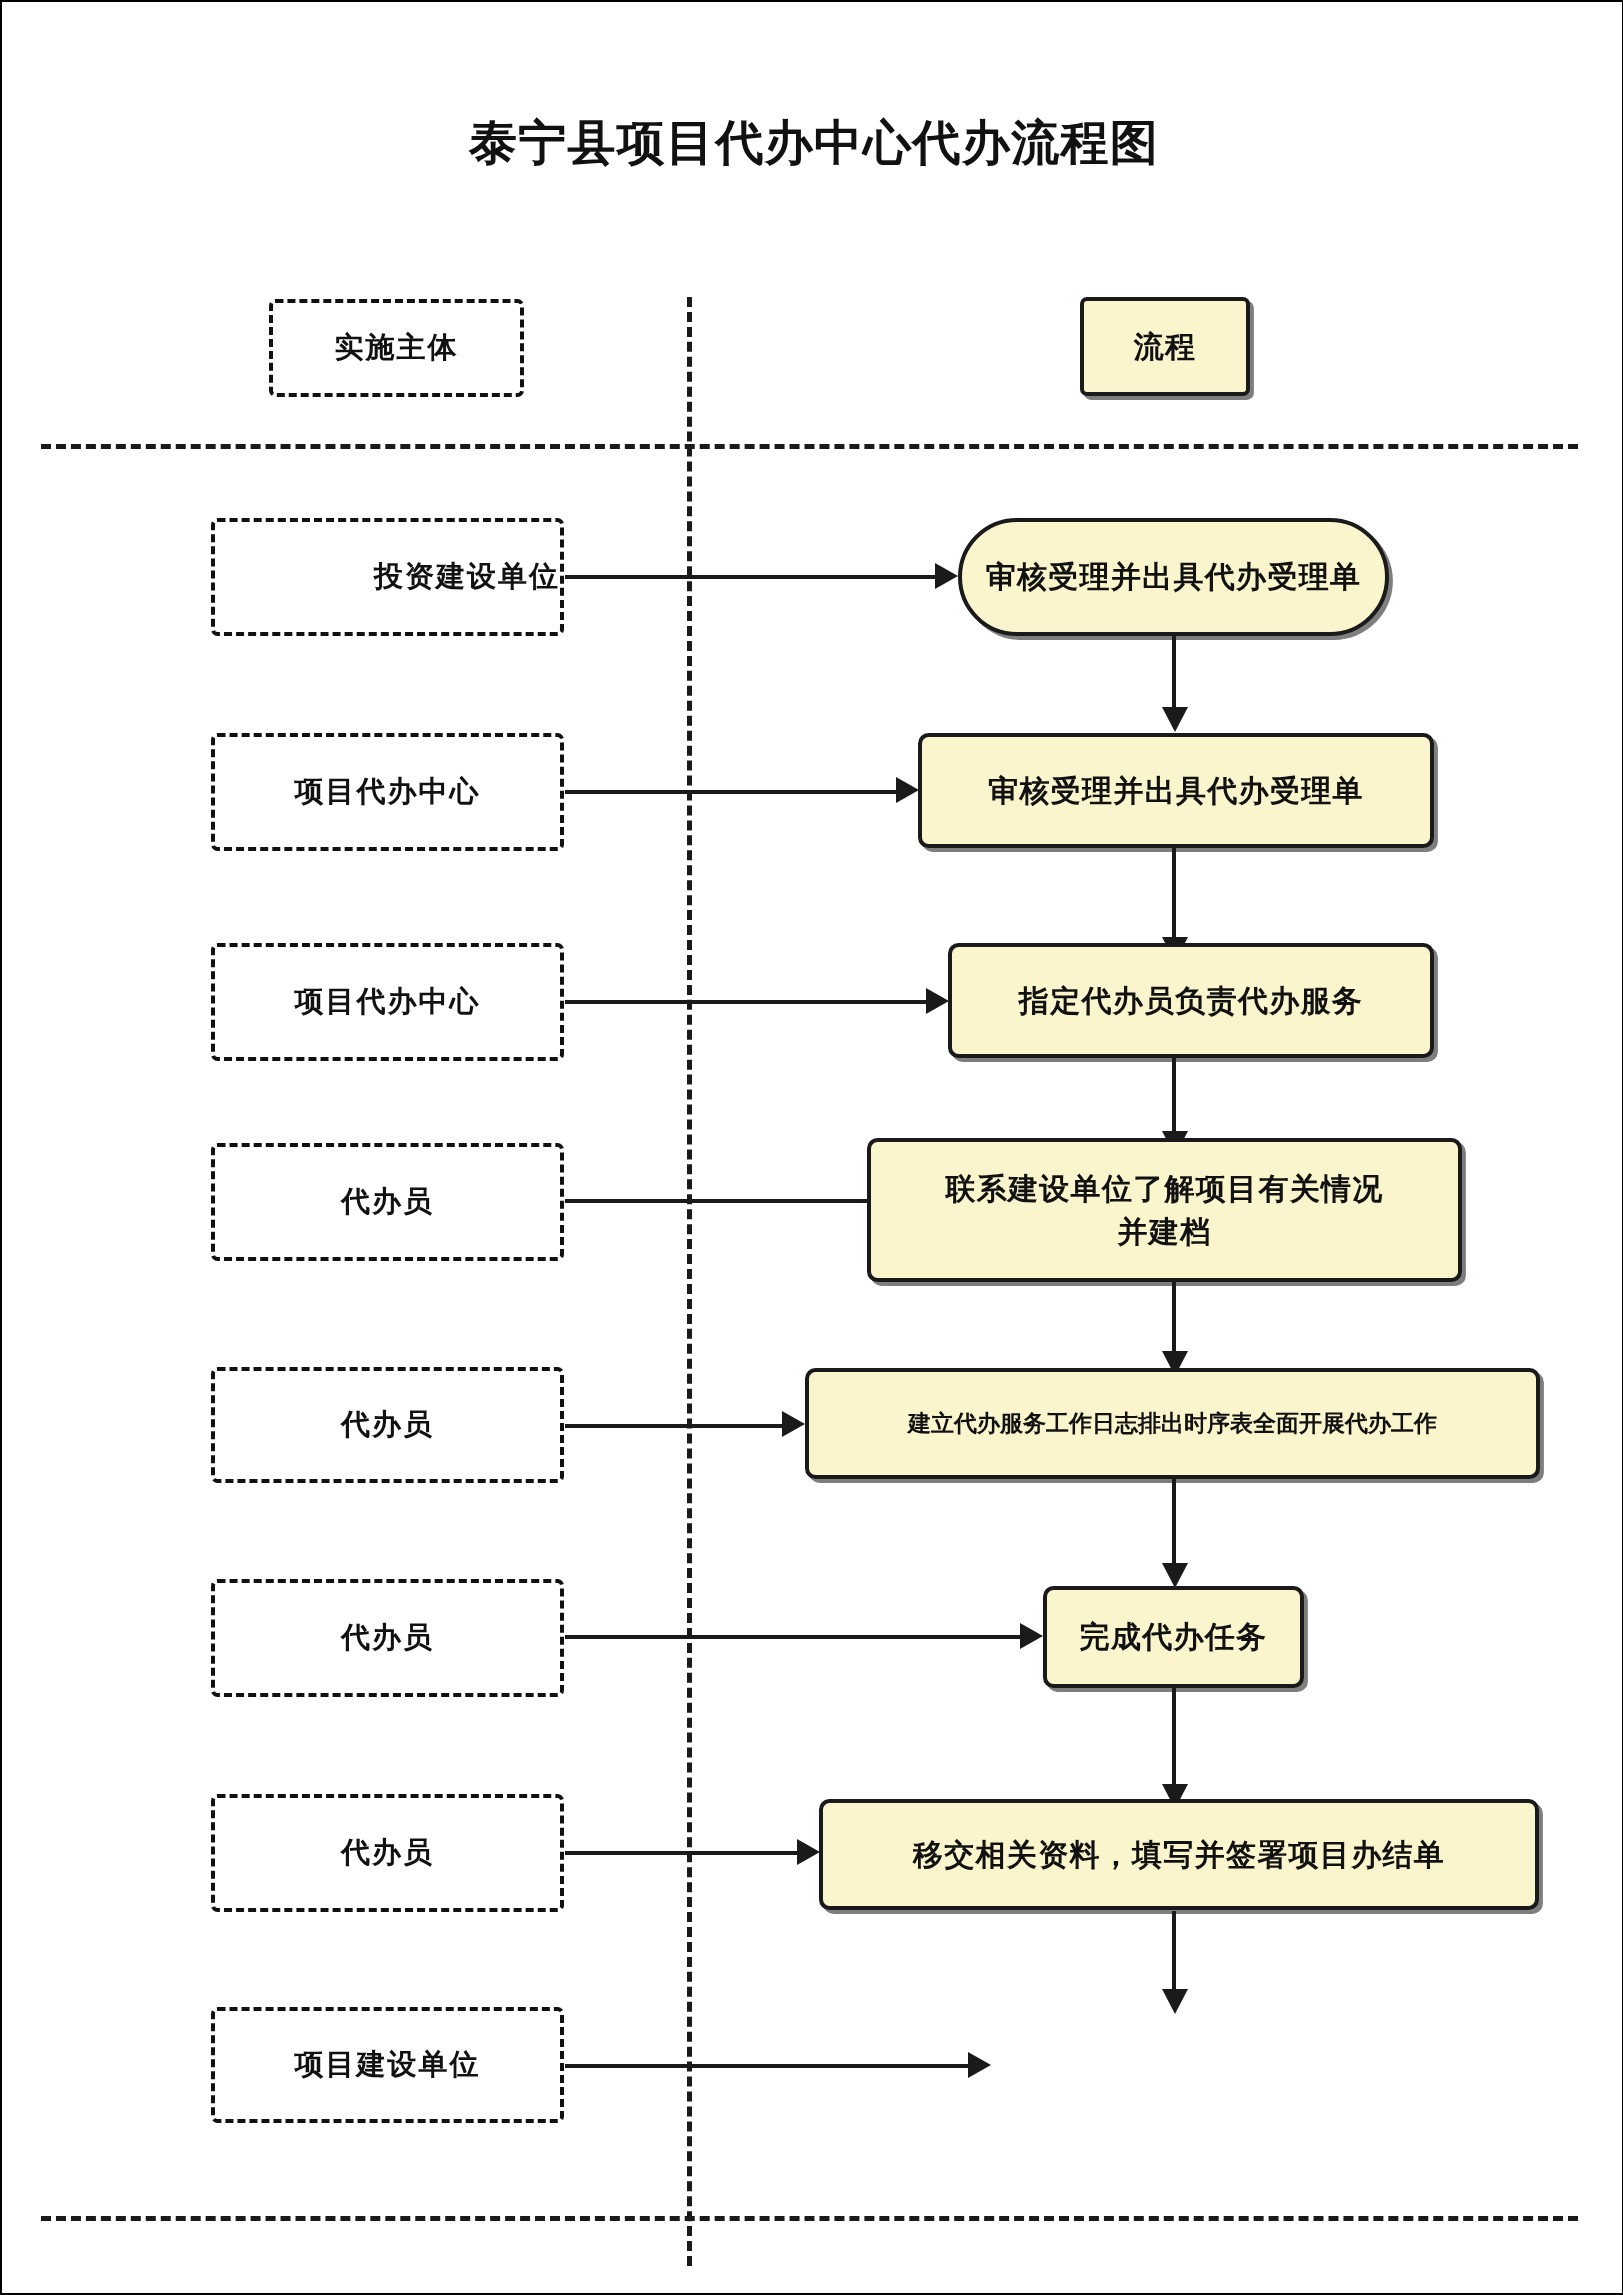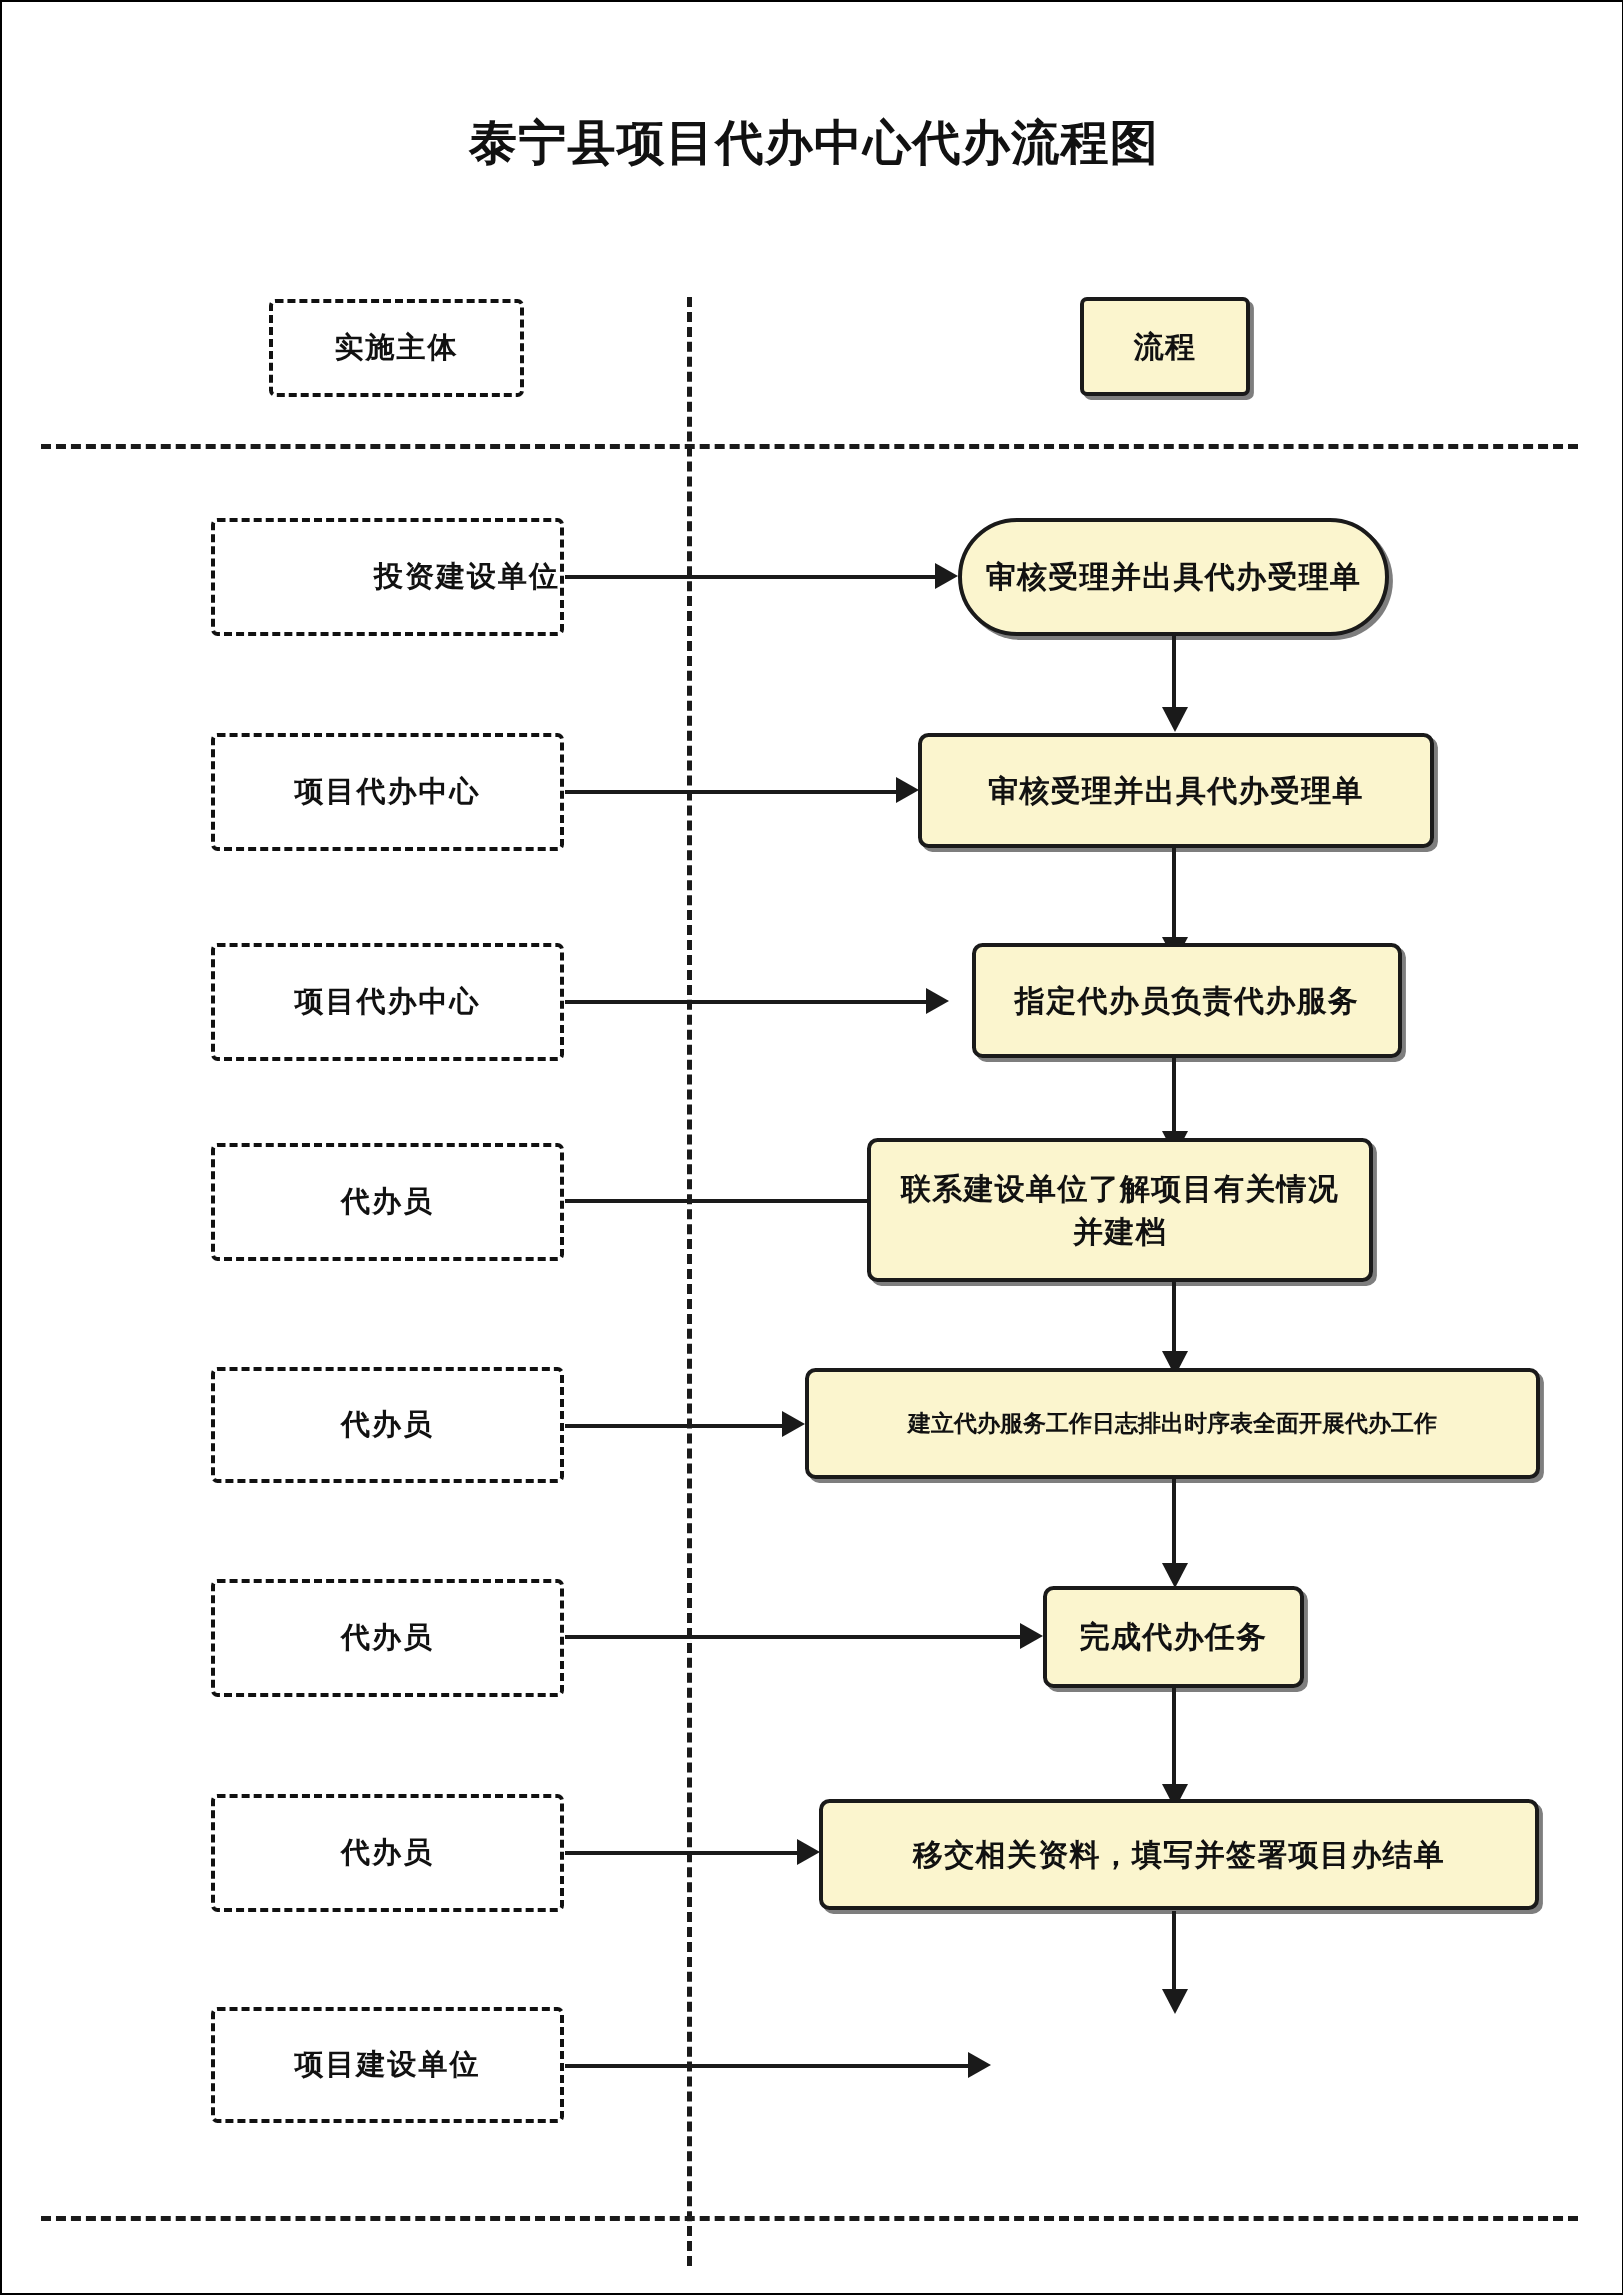--- a/index.html
+++ b/index.html
@@ -161,33 +161,33 @@
   </div>
 
   <div class="vline" style="left:1170px; top:846px; height:98px;"></div>
   <div class="varrow" style="left:1160px; top:935px;"></div>
 
   <div class="actor" style="left:209px; top:941px; width:353px; height:118px;">
     <span>项目代办中心</span>
   </div>
   <div class="hline" style="left:563px; top:998px; width:363px;"></div>
   <div class="harrow" style="left:924px; top:986px;"></div>
-  <div class="proc rect" style="left:970px; top:941px; width:430px; height:115px;align-items:center;">
+  <div class="proc rect" style="left:946px; top:941px; width:486px; height:115px;align-items:center;">
     <span>指定代办员负责代办服务</span>
   </div>
 
   <div class="vline" style="left:1170px; top:1056px; height:82px;"></div>
   <div class="varrow" style="left:1160px; top:1129px;"></div>
 
   <div class="actor" style="left:209px; top:1141px; width:353px; height:118px;">
     <span>代办员</span>
   </div>
   <div class="hline" style="left:563px; top:1197px; width:314px;"></div>
   <div class="harrow" style="left:875px; top:1185px;"></div>
-  <div class="proc rect" style="left:865px; top:1136px; width:506px; height:144px; flex-direction:column;">
+  <div class="proc rect" style="left:865px; top:1136px; width:595px; height:144px; flex-direction:column;">
     <span>联系建设单位了解项目有关情况</span>
     <span>并建档</span>
   </div>
 
   <div class="vline" style="left:1170px; top:1280px; height:78px;"></div>
   <div class="varrow" style="left:1160px; top:1349px;"></div>
 
   <div class="actor" style="left:209px; top:1365px; width:353px; height:116px;">
     <span>代办员</span>
   </div>

